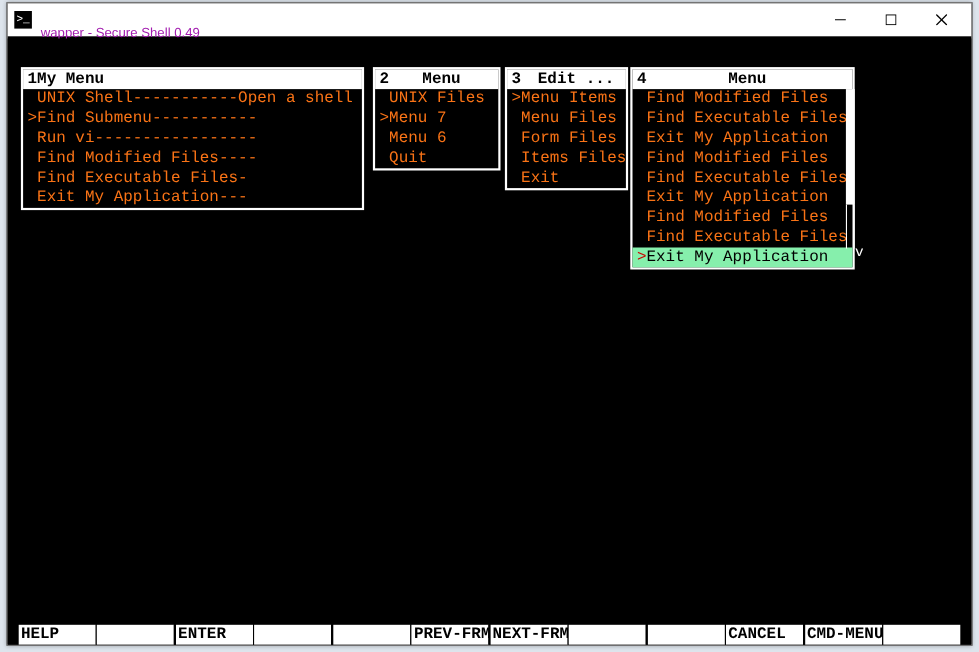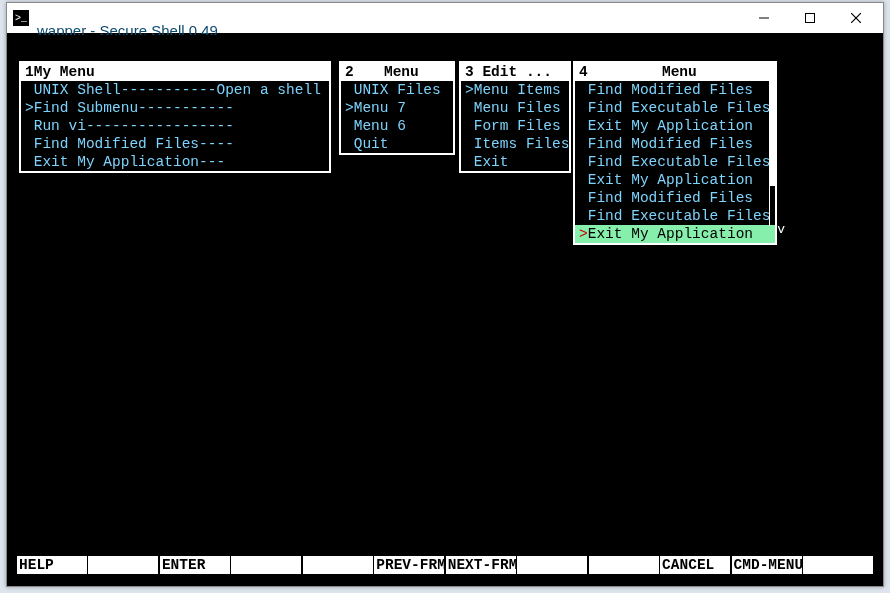--- a/index.html
+++ b/index.html
@@ -28,21 +28,21 @@
 .titlebar .icon {
   width: 16px; height: 16px;
   background: #000;
   display: inline-flex;
   align-items: center;
   justify-content: center;
   color: #fff;
   font-size: 10px;
   margin-right: 8px;
 }
-.titlebar .title { font-family: "Segoe UI", Arial, sans-serif; font-size: 15px; color: #0c4a6e; margin-top: 24px; }
+.titlebar .title { font-family: "Segoe UI", Arial, sans-serif; font-size: 12px; color: #a21caf; margin-top: 24px; }
 .titlebar .spacer { flex: 1; }
 .titlebar .win-btn {
   width: 46px; height: 30px;
   display: inline-flex;
   align-items: center; justify-content: center;
   font-family: "Segoe UI", Arial, sans-serif;
   font-size: 13px;
   color: #000;
 }
 
@@ -66,21 +66,21 @@
   padding: 0 4px;
   font-weight: bold;
   white-space: pre;
 }
 .menubox .body {
   padding: 0;
 }
 .menubox .item {
   white-space: pre;
   padding: 0 4px;
-  color: #7dd3fc;
+  color: #f97316;
 }
 .menubox .item.selected {
   background: #86efac;
   color: #000;
   font-weight: normal;
 }
 .menubox .item .marker { color: inherit; }
 .menubox .item.selected .marker { color: #c00; }
 
 .scroll-track {
@@ -100,21 +100,21 @@
 
 .scroll-v {
   position: absolute;
   right: -10px;
   color:#fff;
   font-size:13px;
 }
 
 .footer {
   position: absolute;
-  bottom: 12px;
+  bottom: 0;
   left: 10px; right: 10px;
   display: flex;
   color: #000;
   font-weight: bold;
   font-size: 14.5px;
   white-space: pre;
 }
 .footer .key {
   background: #fff;
   color: #000;
@@ -158,41 +158,42 @@
     <div class="menubox" style="left:12px; top:26px; width:312px;">
       <div class="header">
         <span>1</span>
         <span style="flex:1; ">My Menu</span>
       </div>
       <div class="body" id="menu1-body">
           <div class="item"><span class="marker"> </span><span>UNIX Shell-----------Open a shell</span></div>
           <div class="item"><span class="marker">&gt;</span><span>Find Submenu-----------</span></div>
           <div class="item"><span class="marker"> </span><span>Run vi-----------------</span></div>
           <div class="item"><span class="marker"> </span><span>Find Modified Files----</span></div>
+          <div class="item"><span class="marker"> </span><span>Find Executable Files-</span></div>
           <div class="item"><span class="marker"> </span><span>Exit My Application---</span></div>
         </div>
     </div>
 
     <div class="menubox" style="left:332px; top:26px; width:116px;">
       <div class="header">
         <span>2</span>
         <span style="flex:1; text-align:center;">Menu</span>
       </div>
       <div class="body" id="menu2-body">
           <div class="item"><span class="marker"> </span><span>UNIX Files</span></div>
           <div class="item"><span class="marker">&gt;</span><span>Menu 7</span></div>
           <div class="item"><span class="marker"> </span><span>Menu 6</span></div>
           <div class="item"><span class="marker"> </span><span>Quit</span></div>
         </div>
     </div>
 
     <div class="menubox" style="left:452px; top:26px; width:112px;">
       <div class="header">
         <span>3</span>
-        <span style="flex:1;"> <span>Edit ...</span></span>
+        <span style="flex:1;text-align:center;"> <span>Edit ...</span></span>
       </div>
       <div class="body" id="menu3-body">
           <div class="item"><span class="marker">&gt;</span><span>Menu Items</span></div>
           <div class="item"><span class="marker"> </span><span>Menu Files</span></div>
           <div class="item"><span class="marker"> </span><span>Form Files</span></div>
           <div class="item"><span class="marker"> </span><span>Items Files</span></div>
           <div class="item"><span class="marker"> </span><span>Exit</span></div>
         </div>
     </div>
 

